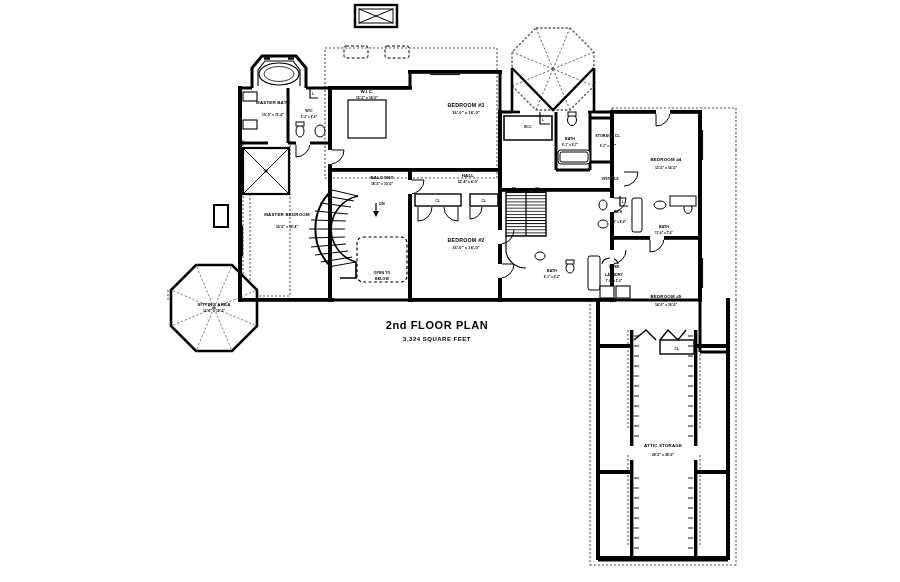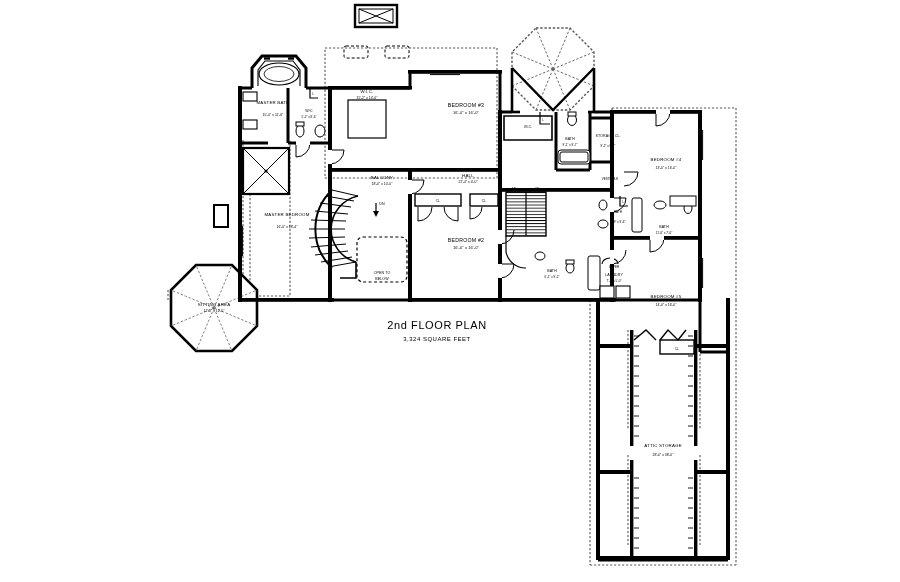--- a/index.html
+++ b/index.html
@@ -1,19 +1,19 @@
 <!DOCTYPE html>
 <html><head>
 <meta charset="utf-8">
 <title>2nd Floor Plan</title>
 <style>
   html,body{margin:0;padding:0;background:#ffffff;}
   body{width:900px;height:582px;overflow:hidden;
        font-family:"Liberation Sans","DejaVu Sans",sans-serif;color:#000;}
-  #plan-root{position:relative;width:900px;height:582px;background:#fff;}
+  #plan-root{position:relative;width:900px;height:582px;background:#fff;font-weight:bold;}
   svg{display:block;}
   .lbl{font-family:"Liberation Sans","DejaVu Sans",sans-serif;
        text-anchor:middle;fill:#000;}
   .rm-name{font-size:5.2px;letter-spacing:.25px;}
   .rm-dim{font-size:4.0px;letter-spacing:.1px;}
   .rm-name-sm{font-size:4.4px;letter-spacing:.2px;}
   .rm-dim-sm{font-size:3.4px;}
   .tiny{font-size:3.6px;letter-spacing:.1px;}
   .tinyer{font-size:3.0px;}
   .title-main{font-size:11px;letter-spacing:.6px;}

